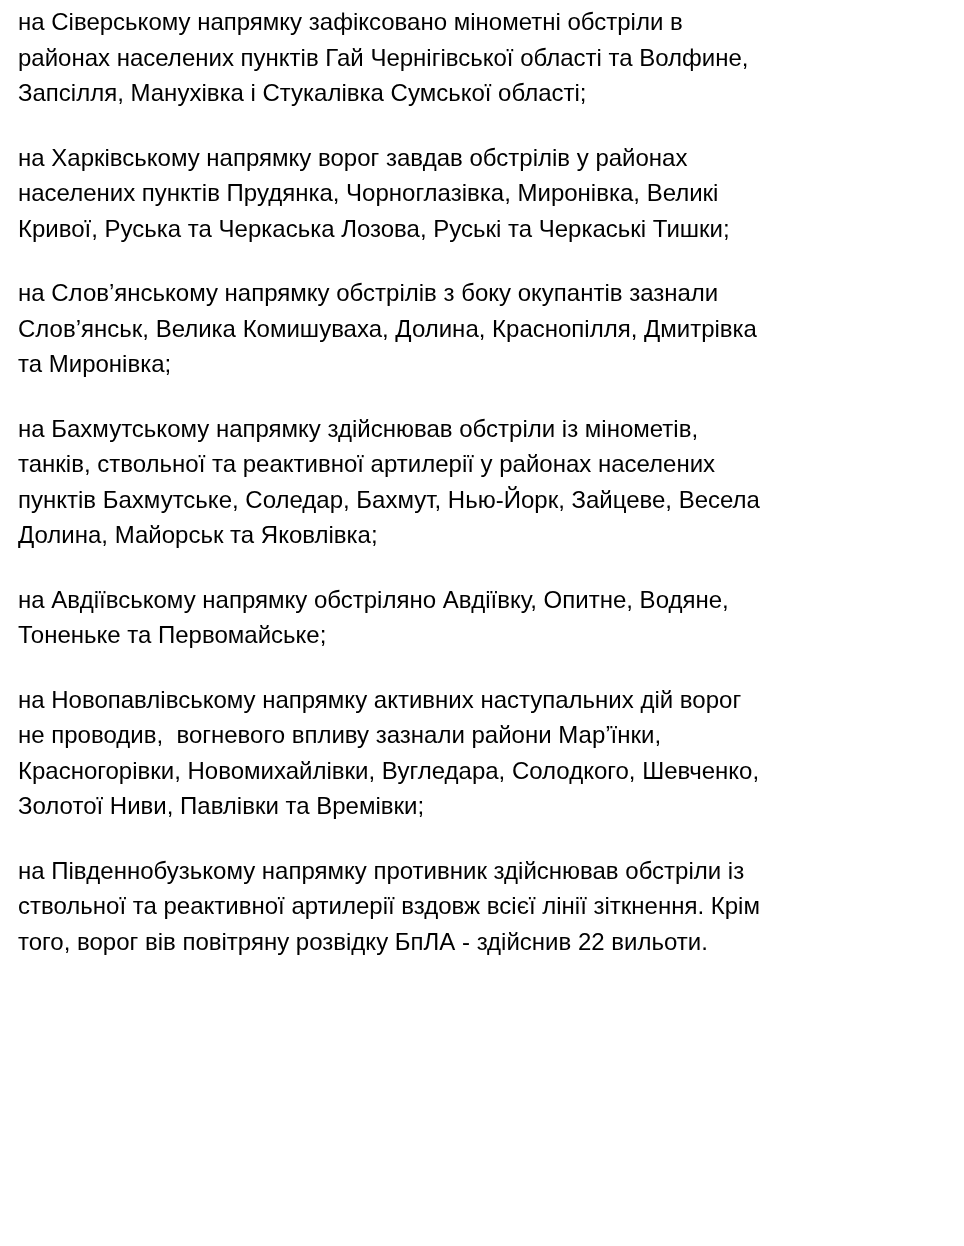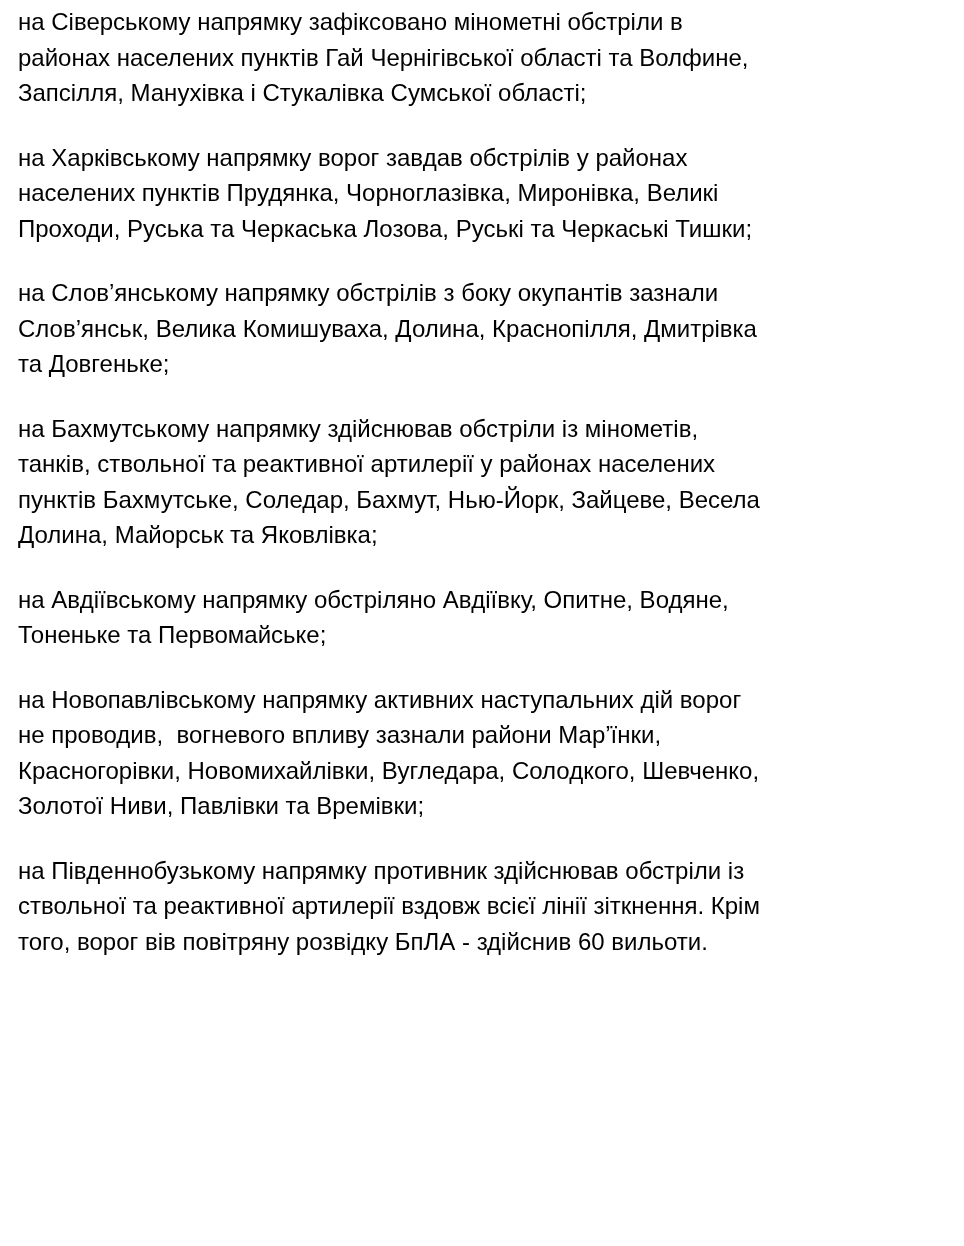--- a/index.html
+++ b/index.html
@@ -33,30 +33,30 @@
 </style>
 </head>
 <body style="background: rgb(255, 255, 255);">
 
 <main class="report-text" style="color: rgb(0, 0, 0);">
   <p>на Сіверському напрямку зафіксовано мінометні обстріли в
 районах населених пунктів Гай Чернігівської області та Волфине,
 Запсілля, Манухівка і Стукалівка Сумської області;</p>
   <p>на Харківському напрямку ворог завдав обстрілів у районах
 населених пунктів Прудянка, Чорноглазівка, Миронівка, Великі
-Проходи, Руська та Черкаська Лозова, Руські та Черкаські Тишки;</p>
+Кривої, Руська та Черкаська Лозова, Руські та Черкаські Тишки;</p>
   <p>на Слов’янському напрямку обстрілів з боку окупантів зазнали
 Слов’янськ, Велика Комишуваха, Долина, Краснопілля, Дмитрівка
-та Довгеньке;</p>
+та Миронівка;</p>
   <p>на Бахмутському напрямку здійснював обстріли із мінометів,
 танків, ствольної та реактивної артилерії у районах населених
 пунктів Бахмутське, Соледар, Бахмут, Нью-Йорк, Зайцеве, Весела
 Долина, Майорськ та Яковлівка;</p>
   <p>на Авдіївському напрямку обстріляно Авдіївку, Опитне, Водяне,
 Тоненьке та Первомайське;</p>
   <p>на Новопавлівському напрямку активних наступальних дій ворог
 не проводив,  вогневого впливу зазнали райони Мар’їнки,
 Красногорівки, Новомихайлівки, Вугледара, Солодкого, Шевченко,
 Золотої Ниви, Павлівки та Времівки;</p>
   <p>на Південнобузькому напрямку противник здійснював обстріли із
 ствольної та реактивної артилерії вздовж всієї лінії зіткнення. Крім
-того, ворог вів повітряну розвідку БпЛА - здійснив 60 вильоти.</p>
+того, ворог вів повітряну розвідку БпЛА - здійснив 22 вильоти.</p>
 </main>
 
 </body></html>

